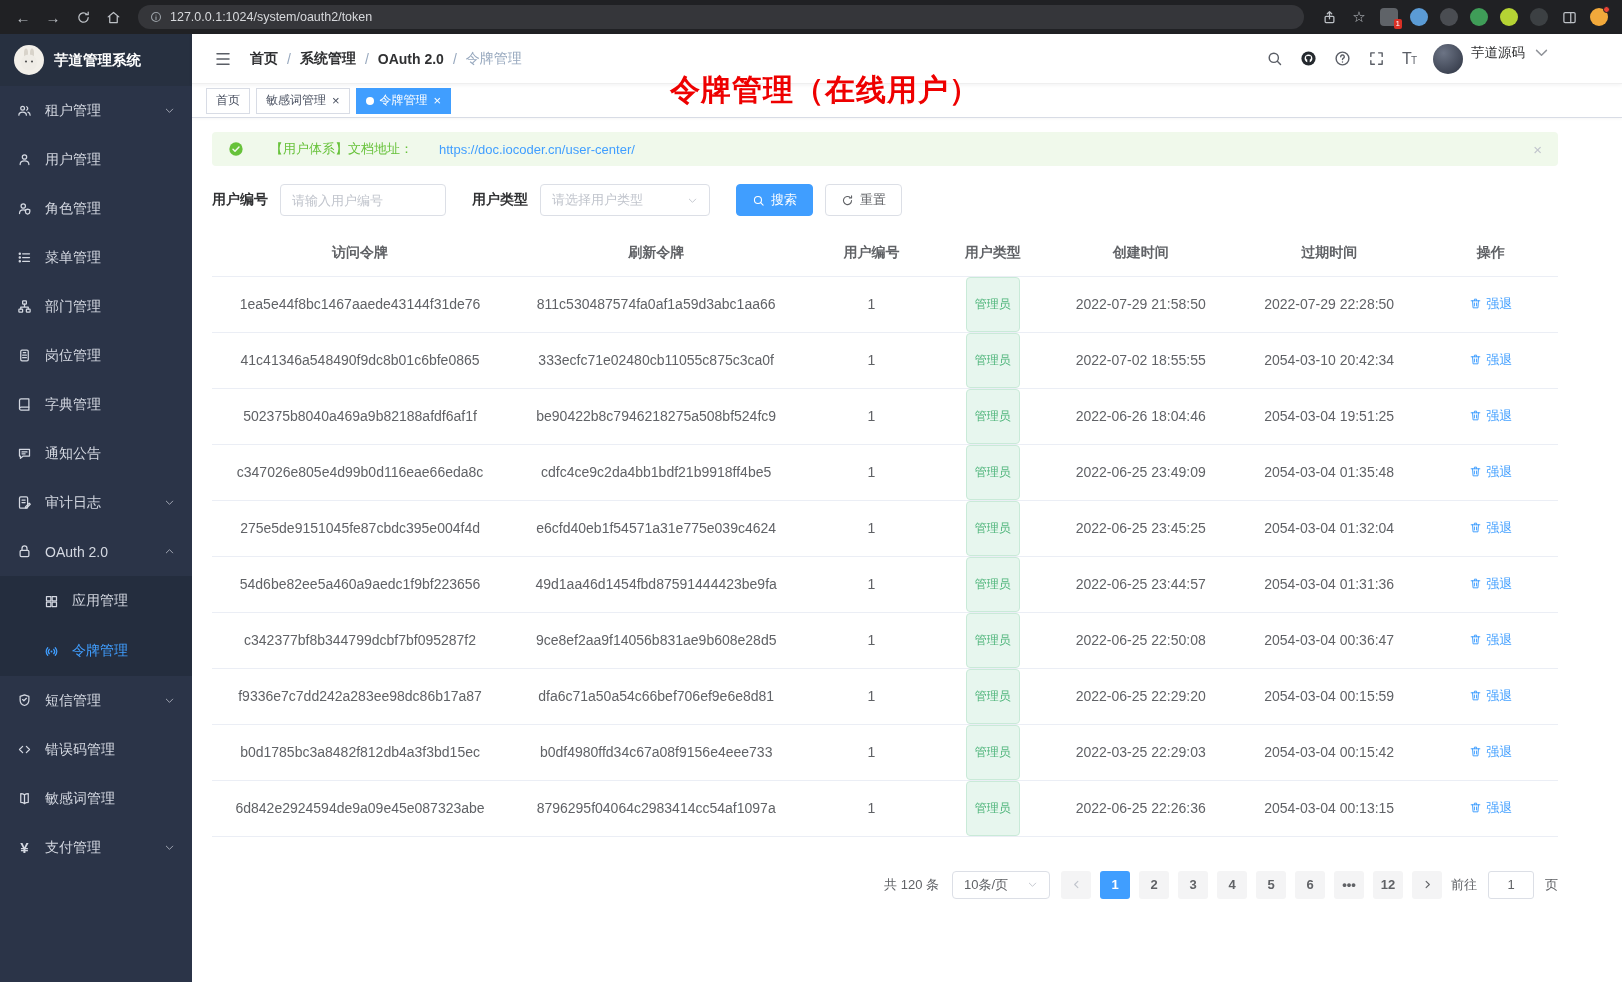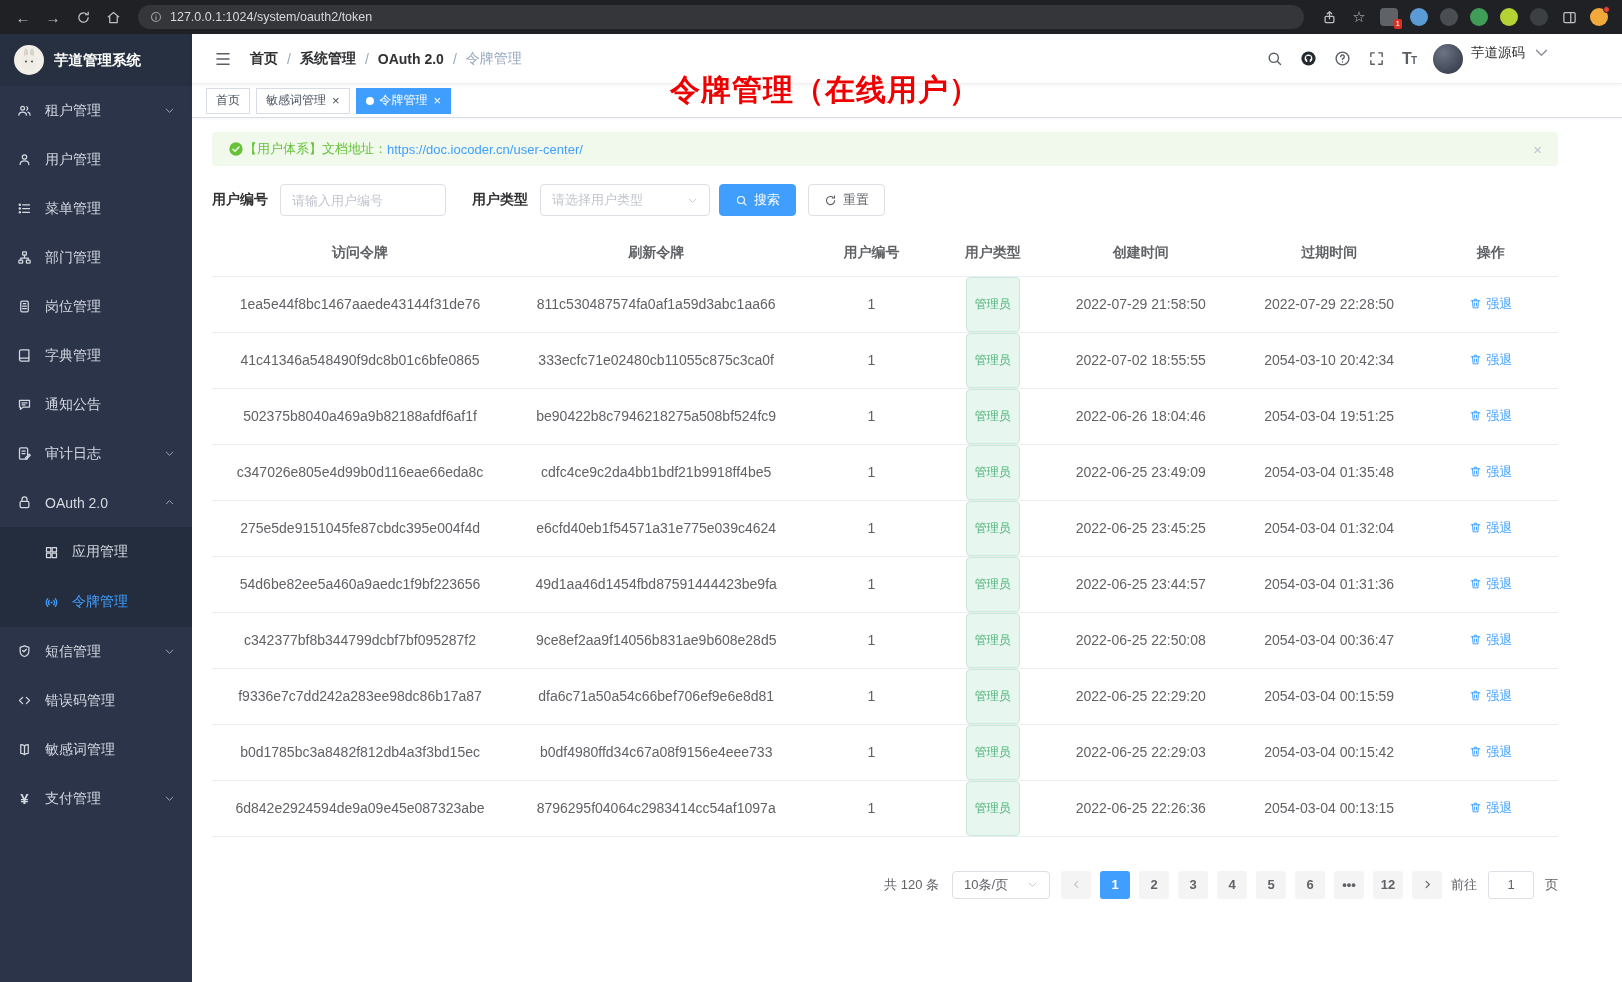--- a/index.html
+++ b/index.html
@@ -50,53 +50,53 @@
   .hamburger { width:34px; height:34px; display:flex; align-items:center; justify-content:center;
             cursor:pointer; color:#5a5e66; }
   .breadcrumb { margin-left:10px; display:flex; align-items:center; gap:9px; font-size:14px; }
   .breadcrumb .bc { color:#303133; font-weight:bold; cursor:pointer; }
   .breadcrumb .sep { color:#97a8be; }
   .breadcrumb .current { color:#97a8be; font-weight:normal; cursor:default; }
   .nav-tools { margin-left:auto; display:flex; align-items:center; gap:17px; color:#5a5e66; }
   .nav-tools svg.ic { width:17px; height:17px; cursor:pointer; }
   .tool-btn { display:flex; align-items:center; cursor:pointer; }
   .q-circle { stroke-width:1.8; }
-  .font-ic { font-weight:bold; font-size:16px; cursor:pointer; letter-spacing:-1px; }
+  .font-ic { font-weight:normal; font-size:16px; cursor:pointer; letter-spacing:-1px; }
   .font-ic small { font-size:10px; }
   .user-box { display:flex; align-items:flex-start; gap:8px; cursor:pointer; }
   .user-avatar { width:30px; height:30px; border-radius:50%;
             background:radial-gradient(circle at 35% 30%, #6c7485, #2c3240); }
   .user-name { font-size:13.5px; color:#303133; }
   .user-box .chev-down { width:10px; height:10px; color:#909399; }
 
   
   .tags-bar { height:34px; display:flex; align-items:center; gap:6px; padding:0 14px;
             border-bottom:1px solid #d8dce5; box-shadow:0 1px 3px rgba(0,0,0,.04); }
   .tag { height:26px; display:inline-flex; align-items:center; gap:6px; padding:0 9px;
             border:1px solid #d8dce5; background:#fff; color:#495060; font-size:12px; cursor:pointer; }
   .tag .dot { width:8px; height:8px; border-radius:50%; background:#fff; }
   .tag .close { font-size:13px; line-height:1; }
   .tag.active { background:#409eff; border-color:#409eff; color:#fff; }
 
   
   .content { padding:14px 64px 0 20px; }
   .alert { background:#f0f9eb; border-radius:4px; height:34px; display:flex; align-items:center;
-            padding:0 16px; gap:0; font-size:13px; }
+            padding:0 16px; gap:26px; font-size:13px; }
   .alert-text { color:#67c23a; }
   .alert-link { color:#409eff; cursor:pointer; text-decoration:none; }
   .alert-close { margin-left:auto; color:#c0c4cc; font-size:15px; cursor:pointer; }
 
   .filter-row { display:flex; align-items:center; margin:18px 0 14px; font-size:14px; }
   .filter-label { font-weight:bold; color:#303133; margin-right:12px; }
   .ctrl { height:32px; border:1px solid #dcdfe6; border-radius:4px; background:#fff;
             display:flex; align-items:center; padding:0 11px; font-size:13px; color:#606266; }
   .ctrl input { border:none; outline:none; width:100%; font:inherit; color:#606266; background:transparent; }
   .ctrl input::placeholder { color:#c0c4cc; }
   .text-input { width:166px; margin-right:26px; }
-  .select { width:170px; justify-content:space-between; margin-right:9px; cursor:pointer; }
+  .select { width:170px; justify-content:space-between; margin-right:26px; cursor:pointer; }
   .placeholder { color:#c0c4cc; }
   .select .chev-down { width:11px; height:11px; color:#c0c4cc; }
   .btn { height:32px; border-radius:4px; padding:0 15px; font-size:13px; display:inline-flex;
             align-items:center; gap:6px; cursor:pointer; border:1px solid #dcdfe6;
             background:#fff; color:#606266; }
   .btn svg.ic { width:13px; height:13px; }
   .btn-primary { background:#409eff; border-color:#409eff; color:#fff; margin-right:12px; }
 
   table.grid { width:100%; border-collapse:collapse; font-size:14px; color:#606266; table-layout:fixed; }
   table.grid th { height:46px; font-weight:bold; color:#606266; border-bottom:1px solid #ebeef5;
@@ -206,20 +206,28 @@
     </div>
     <div class="menu-item">
       <svg class="ic" viewBox="0 0 24 24">
           <circle cx="12" cy="8" r="3.5"></circle>
           <path d="M5 20c0-4 3.5-6 7-6s7 2 7 6"></path>
         </svg>
       <span>用户管理</span>
     </div>
     <div class="menu-item">
       <svg class="ic" viewBox="0 0 24 24">
+          <circle cx="10" cy="8" r="3.5"></circle>
+          <path d="M4 20c0-4 3-6 6-6 1.5 0 2.9.5 4 1.4"></path>
+          <path d="M17 13l3.5 1.2V17c0 2-1.6 3.5-3.5 4-1.9-.5-3.5-2-3.5-4v-2.8z"></path>
+        </svg>
+      <span>角色管理</span>
+    </div>
+    <div class="menu-item">
+      <svg class="ic" viewBox="0 0 24 24">
           <path d="M9 6h11M9 12h11M9 18h11"></path>
           <circle cx="4.5" cy="6" r="1"></circle>
           <circle cx="4.5" cy="12" r="1"></circle>
           <circle cx="4.5" cy="18" r="1"></circle>
         </svg>
       <span>菜单管理</span>
     </div>
     <div class="menu-item">
       <svg class="ic" viewBox="0 0 24 24">
           <rect x="9" y="3" width="6" height="5" rx="1"></rect>
@@ -584,21 +592,21 @@
         <span>强退</span>
       </a>
     </td>
   </tr>
 
   <tr>
     <td><span>b0d1785bc3a8482f812db4a3f3bd15ec</span></td>
     <td><span>b0df4980ffd34c67a08f9156e4eee733</span></td>
     <td><span>1</span></td>
     <td><span class="badge-success">管理员</span></td>
-    <td><span>2022-06-25 22:29:03</span></td>
+    <td><span>2022-03-25 22:29:03</span></td>
     <td><span>2054-03-04 00:15:42</span></td>
     <td>
       <a class="action-link">
         <svg class="ic" viewBox="0 0 24 24">
                     <path d="M4 7h16M10 7V4h4v3M6.5 7l1 13h9l1-13M10 11v5.5M14 11v5.5"></path>
                   </svg>
         <span>强退</span>
       </a>
     </td>
   </tr>

